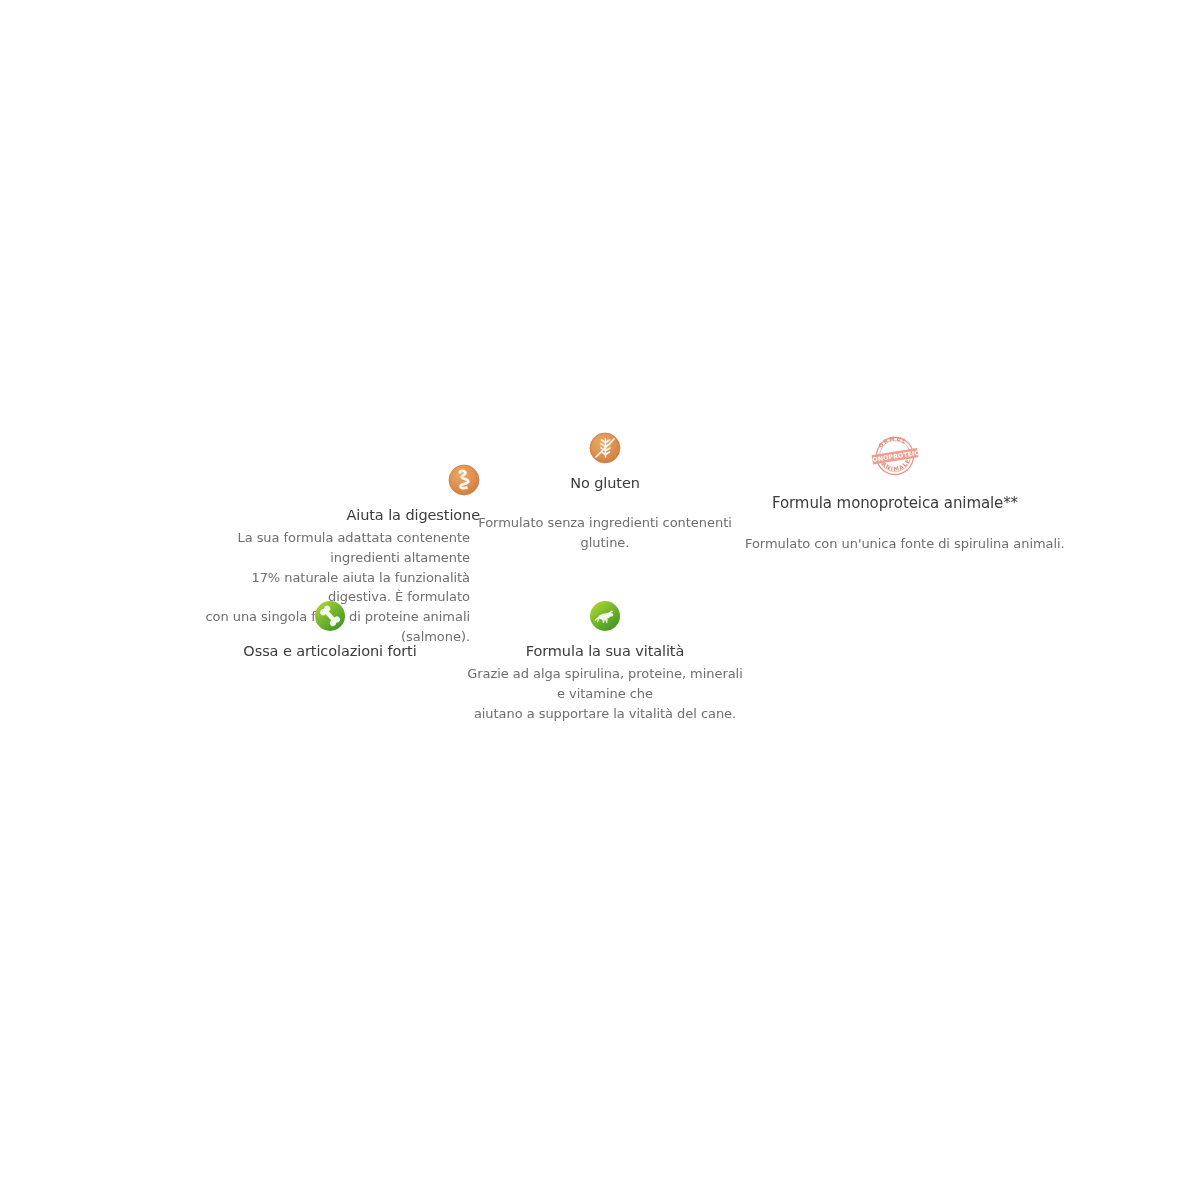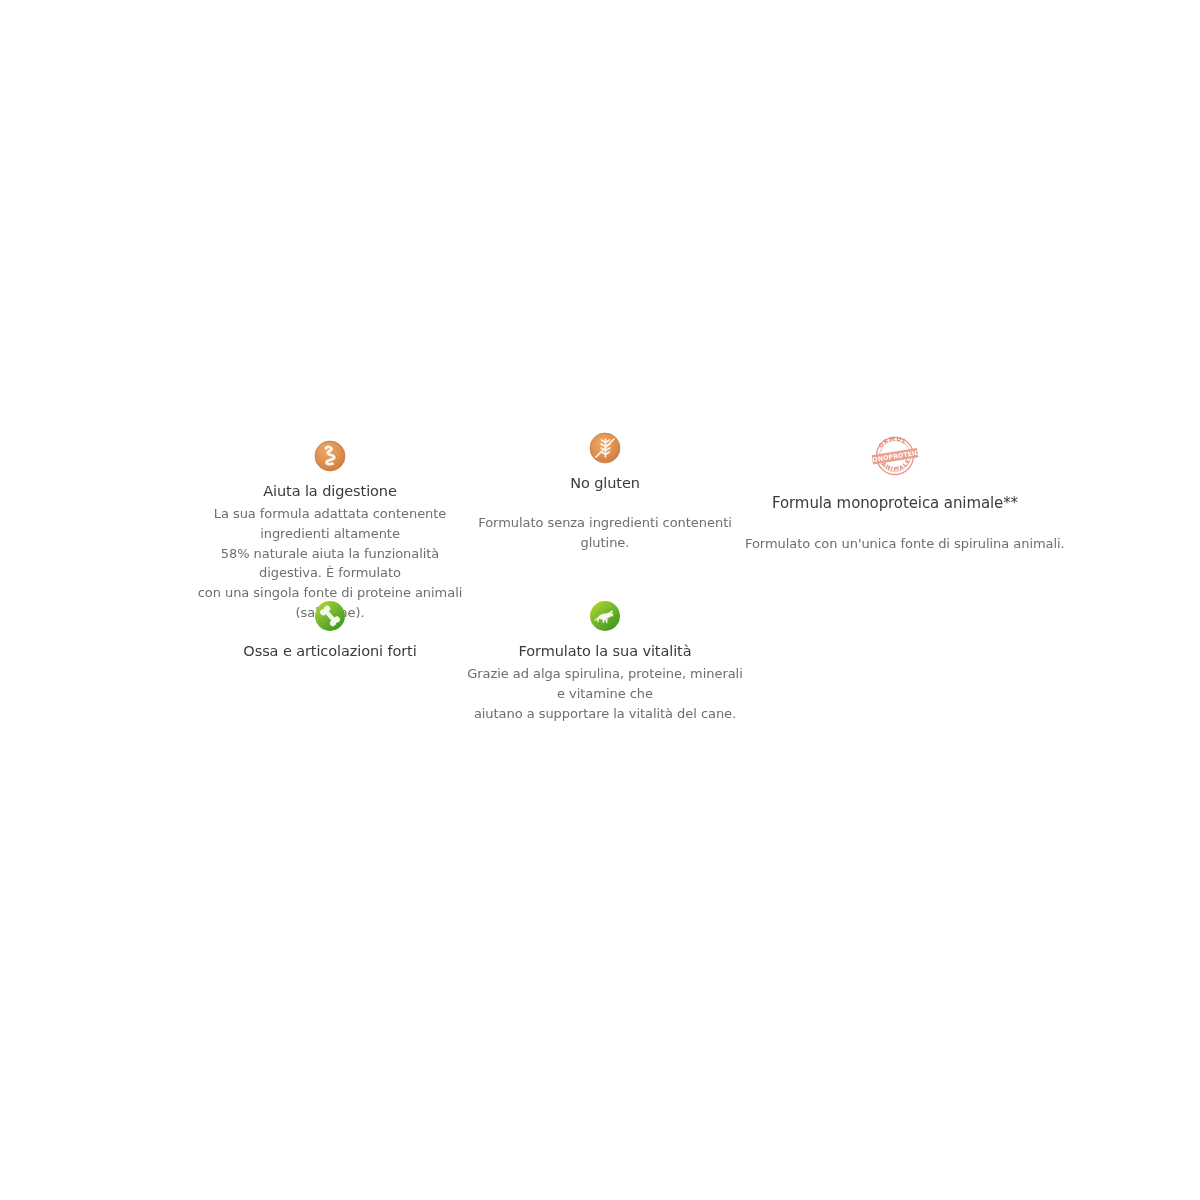--- a/index.html
+++ b/index.html
@@ -24,21 +24,21 @@
     height: 1200px;
   }
 
   .feature-block {
     position: absolute;
     text-align: center;
     box-sizing: border-box;
   }
 
   
-  .block-0 { left: 180px;  top: 440px;  width: 300px; }
+  .block-0 { left: 180px;  top: 464px;  width: 300px; text-align: right; }
   .block-1 { left: 455px;  top: 432px;  width: 300px; }
   .block-2 { left: 745px;  top: 430px;  width: 300px; }
   
   .block-3 { left: 180px;  top: 600px;  width: 300px; }
   .block-4 { left: 455px;  top: 600px;  width: 300px; }
 
   .feature-icon {
     display: block;
     margin: 0 auto;
     line-height: 0;
@@ -93,21 +93,21 @@
         <circle cx="32" cy="32" r="30" fill="none" stroke="#c5733a" stroke-width="1.4"></circle>
         <path d="M24 17 C24 13, 33 12, 35 17 C36.5 21, 28 22, 27.5 26 C27 30.5, 40 29, 40.5 34.5
                  C41 40, 25.5 39.5, 25 44.5 C24.6 48.6, 33 49.5, 36.5 47" fill="none" stroke="#fdf6ef" stroke-width="5.4" stroke-linecap="round" stroke-linejoin="round"></path>
         <circle cx="33" cy="14.5" r="1.6" fill="#fdf6ef"></circle>
         <circle cx="38" cy="49" r="1.6" fill="#fdf6ef"></circle>
       </svg>
     </span>
     <div class="feature-title">Aiuta la digestione</div>
     <div class="feature-desc">
       <span class="desc-line">La sua formula adattata contenente ingredienti altamente</span>
-      <span class="desc-line">58% naturale aiuta la funzionalità digestiva. È formulato</span>
+      <span class="desc-line">17% naturale aiuta la funzionalità digestiva. È formulato</span>
       <span class="desc-line">con una singola fonte di proteine animali (salmone).</span>
     </div>
   </div>
 
   <div class="feature-block block-1">
     <span class="feature-icon">
       <svg class="icon-round" viewBox="0 0 64 64" xmlns="http://www.w3.org/2000/svg">
         <defs>
           <radialGradient id="gOrange1" cx="40%" cy="32%" r="78%">
             <stop offset="0%" stop-color="#eda968"></stop>
@@ -198,20 +198,20 @@
         <circle cx="32" cy="32" r="30" fill="url(#gGreen1)"></circle>
         <path d="M17 36 C20 30, 26 27, 32 27 C37 27, 41 25, 44 22 C45.5 20.5, 47 21, 47.5 22.5
                  C48 24, 47 25.5, 45.5 26.5 C47.5 27, 49 28.5, 48.5 30.5 C48 33, 45 33.5, 43 33
                  C40 36, 36 38, 32 38.5 L30 45 C29.8 46.3, 28.3 46.6, 27.7 45.5 L26.5 38.8
                  C24 38.8, 22 38, 20.5 37 L18.5 44 C18.2 45.3, 16.7 45.4, 16.3 44.2 Z" fill="#f4f9ee"></path>
         <path d="M32 38.5 L34.5 45.5 C35 46.8, 36.5 46.6, 36.7 45.3 L37.2 37.8" fill="#f4f9ee"></path>
         <path d="M19 35.5 C16 36.5, 13.5 38.5, 12.5 40.5" stroke="#f4f9ee" stroke-width="2.6" fill="none" stroke-linecap="round"></path>
         <circle cx="45.8" cy="24.6" r="1.1" fill="#5aa52a"></circle>
       </svg>
     </span>
-    <div class="feature-title">Formulato la sua vitalità</div>
+    <div class="feature-title">Formula la sua vitalità</div>
     <div class="feature-desc">
       <span class="desc-line">Grazie ad alga spirulina, proteine, minerali e vitamine che</span>
       <span class="desc-line">aiutano a supportare la vitalità del cane.</span>
     </div>
   </div>
 
 </div>
 
 </body></html>

